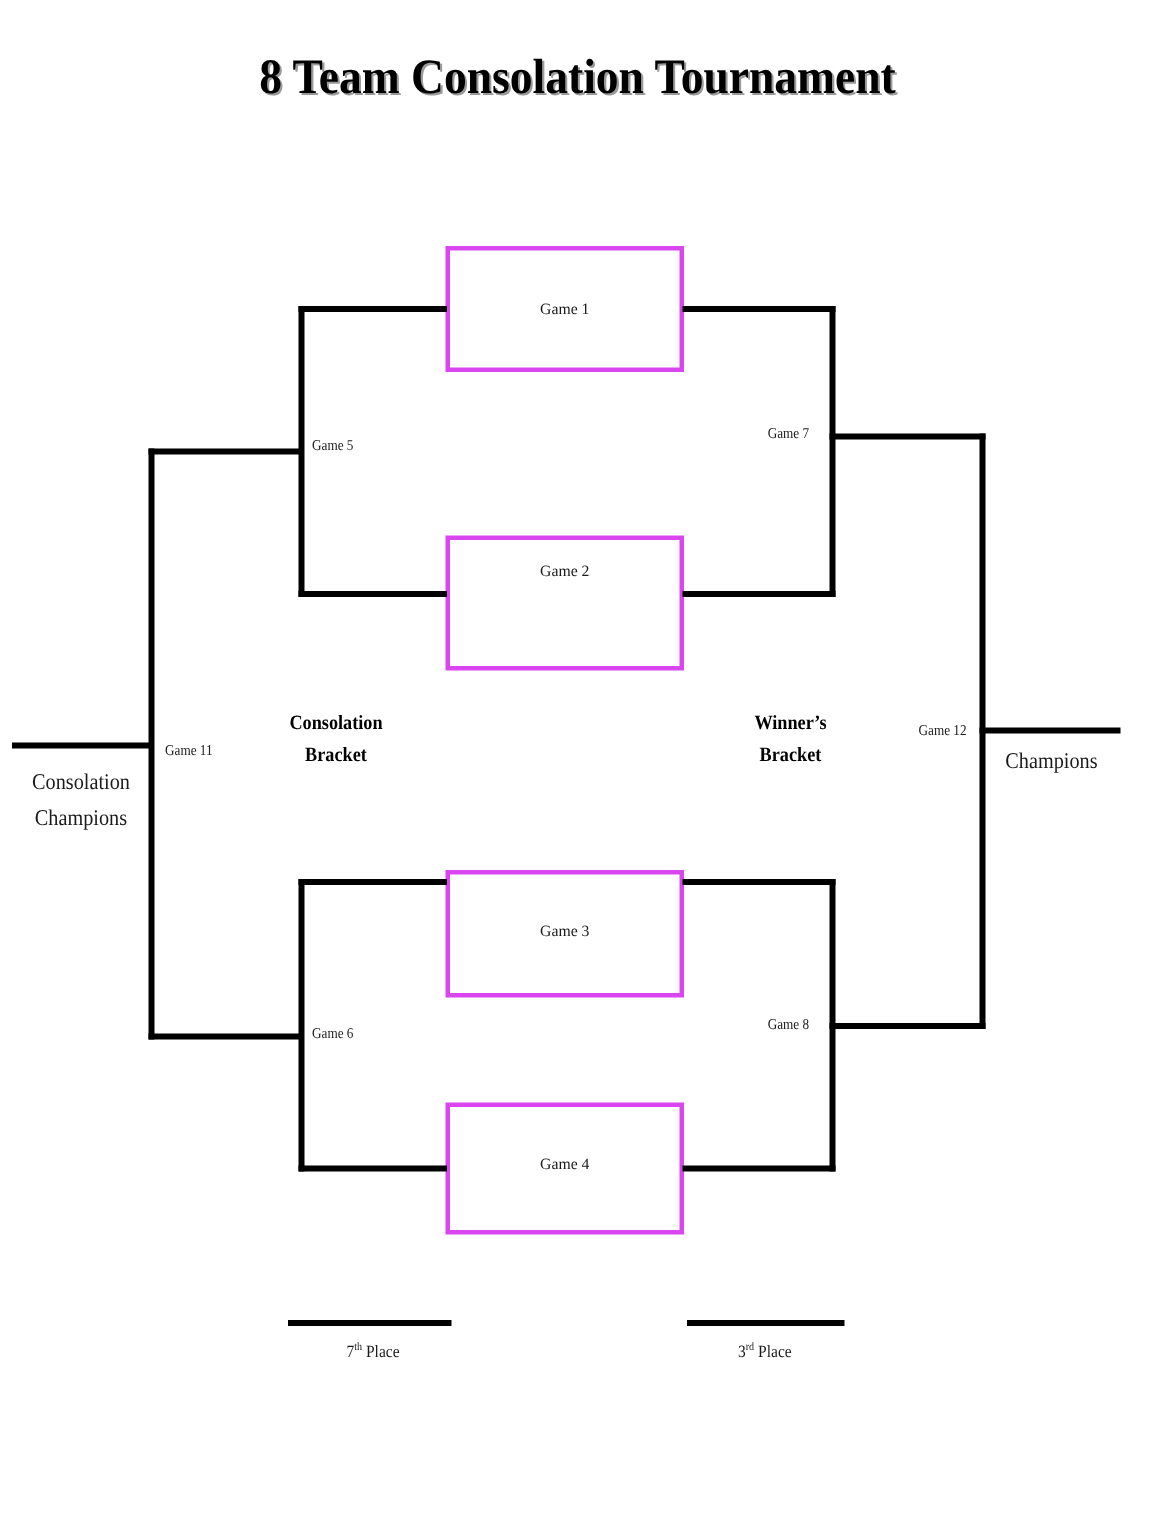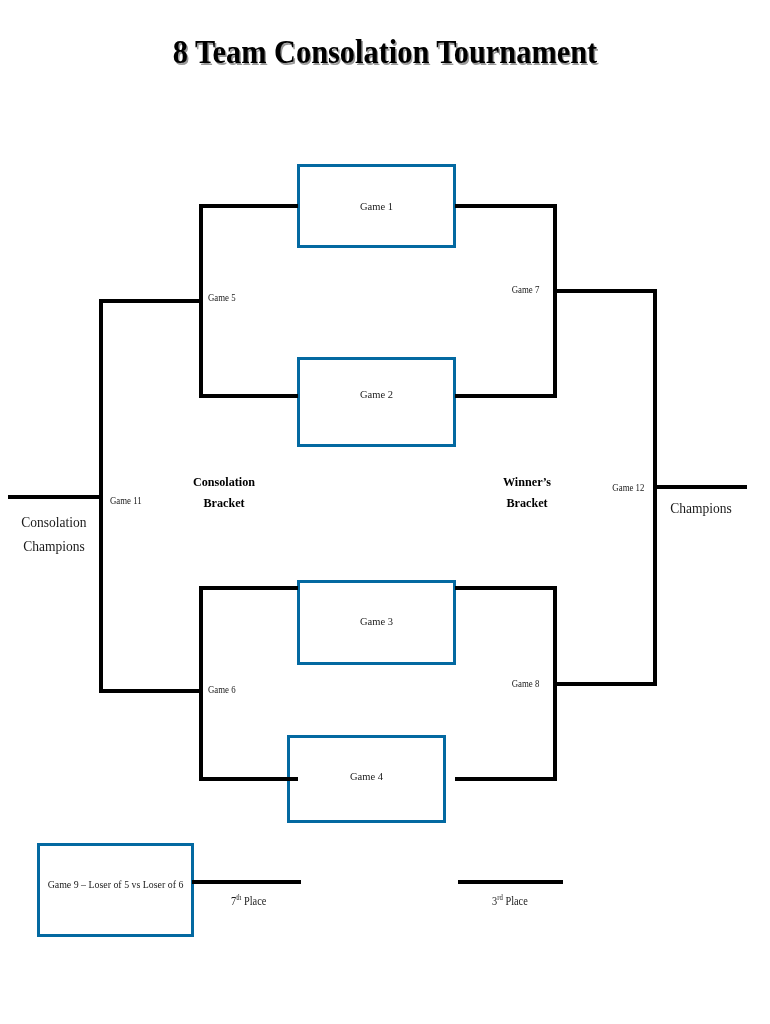--- a/index.html
+++ b/index.html
@@ -48,21 +48,21 @@
     background: #000000;
     height: 4px;
   }
   .vline {
     position: absolute;
     background: #000000;
     width: 4px;
   }
   .gamebox {
     position: absolute;
-    border: 3px solid #0369a1;
+    border: 3px solid #d946ef;
     background: #ffffff;
     padding-left: 43px;
   }
 
   .glabel {
     position: absolute;
     font-family: "Liberation Serif", serif;
     font-size: 10px;
     color: #1a1a1a;
     white-space: nowrap;
@@ -156,28 +156,28 @@
 
 <div id="sheet">
 
   <div id="title">8 Team Consolation Tournament</div>
 
   <div class="gamebox" style="left:297px; top:164px; width:159px; height:84px;">
     <div class="boxlabel" style="top:34px;">Game 1</div>
   </div>
 
   <div class="gamebox" style="left:297px; top:357px; width:159px; height:90px;">
-    <div class="boxlabel" style="top:29px;">Game 2</div>
+    <div class="boxlabel" style="top:16px;">Game 2</div>
   </div>
 
   <div class="gamebox" style="left:297px; top:548px; width:159px; height:85px;margin-top:32px;">
     <div class="boxlabel" style="top:33px;">Game 3</div>
   </div>
 
-  <div class="gamebox" style="left:287px; top:735px; width:159px; height:88px;">
+  <div class="gamebox" style="left:297px; top:735px; width:159px; height:88px;">
     <div class="boxlabel" style="top:33px;">Game 4</div>
   </div>
 
   <div class="hline" style="left:199px; top:204px; width:99px;"></div>
 
   <div class="hline" style="left:199px; top:394px; width:99px;"></div>
 
   <div class="vline" style="left:199px; top:204px; height:194px;"></div>
   <div class="glabel" style="left:208px; top:292px;">Game 5</div>
 
@@ -218,23 +218,20 @@
   <div class="secthead" style="left:174px; top:471px; width:100px;">
     <div>Consolation</div>
     <div>Bracket</div>
   </div>
 
   <div class="secthead" style="left:477px; top:471px; width:100px;">
     <div>Winner’s</div>
     <div>Bracket</div>
   </div>
 
-  <div class="gamebox" style="left:37px; top:843px; width:157px; height:94px;">
-    <div class="consbox-label" style="top:33px;">Game 9 – Loser of 5 vs Loser of 6</div>
-  </div>
   <div class="hline" style="left:192px; top:880px; width:109px;"></div>
   <div class="placelabel" style="left:229px; top:893px;">
     <span>7</span><sup>th</sup>
     <span>Place</span>
   </div>
 
   <div class="hline" style="left:458px; top:880px; width:105px;"></div>
   <div class="placelabel" style="left:490px; top:893px;">
     <span>3</span><sup>rd</sup>
     <span>Place</span>

